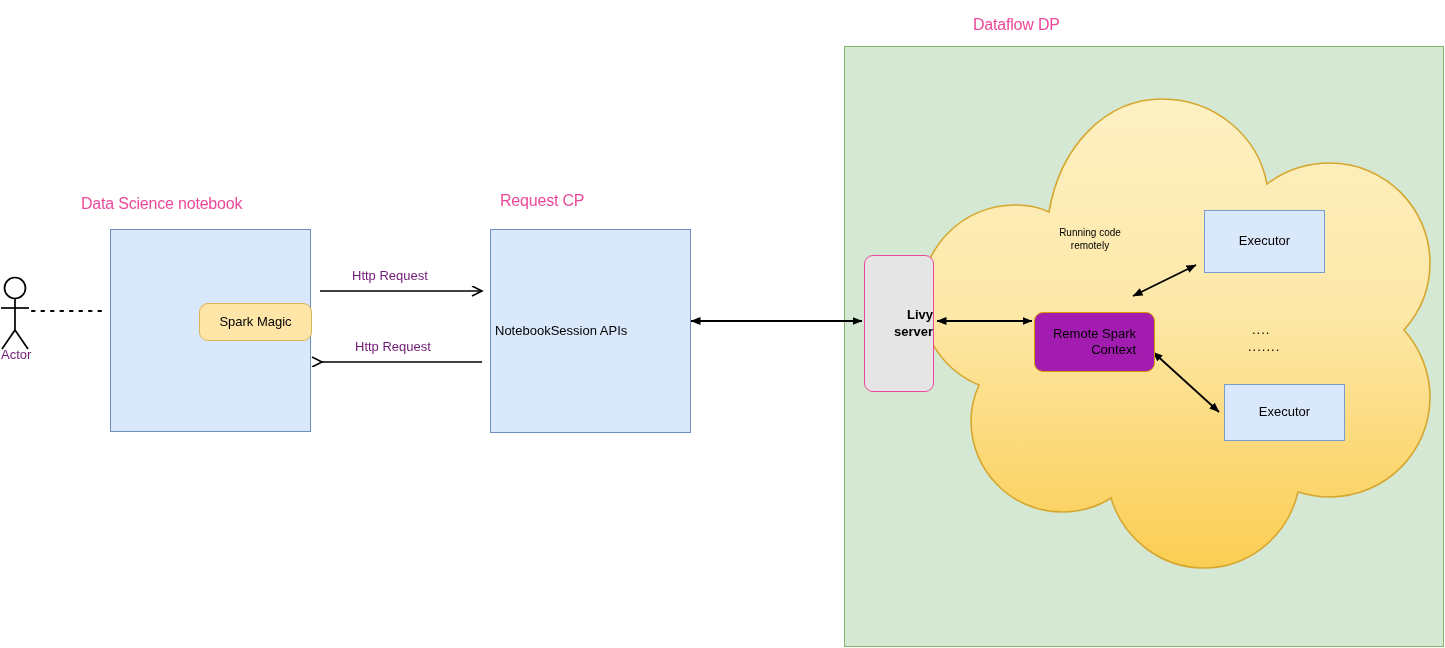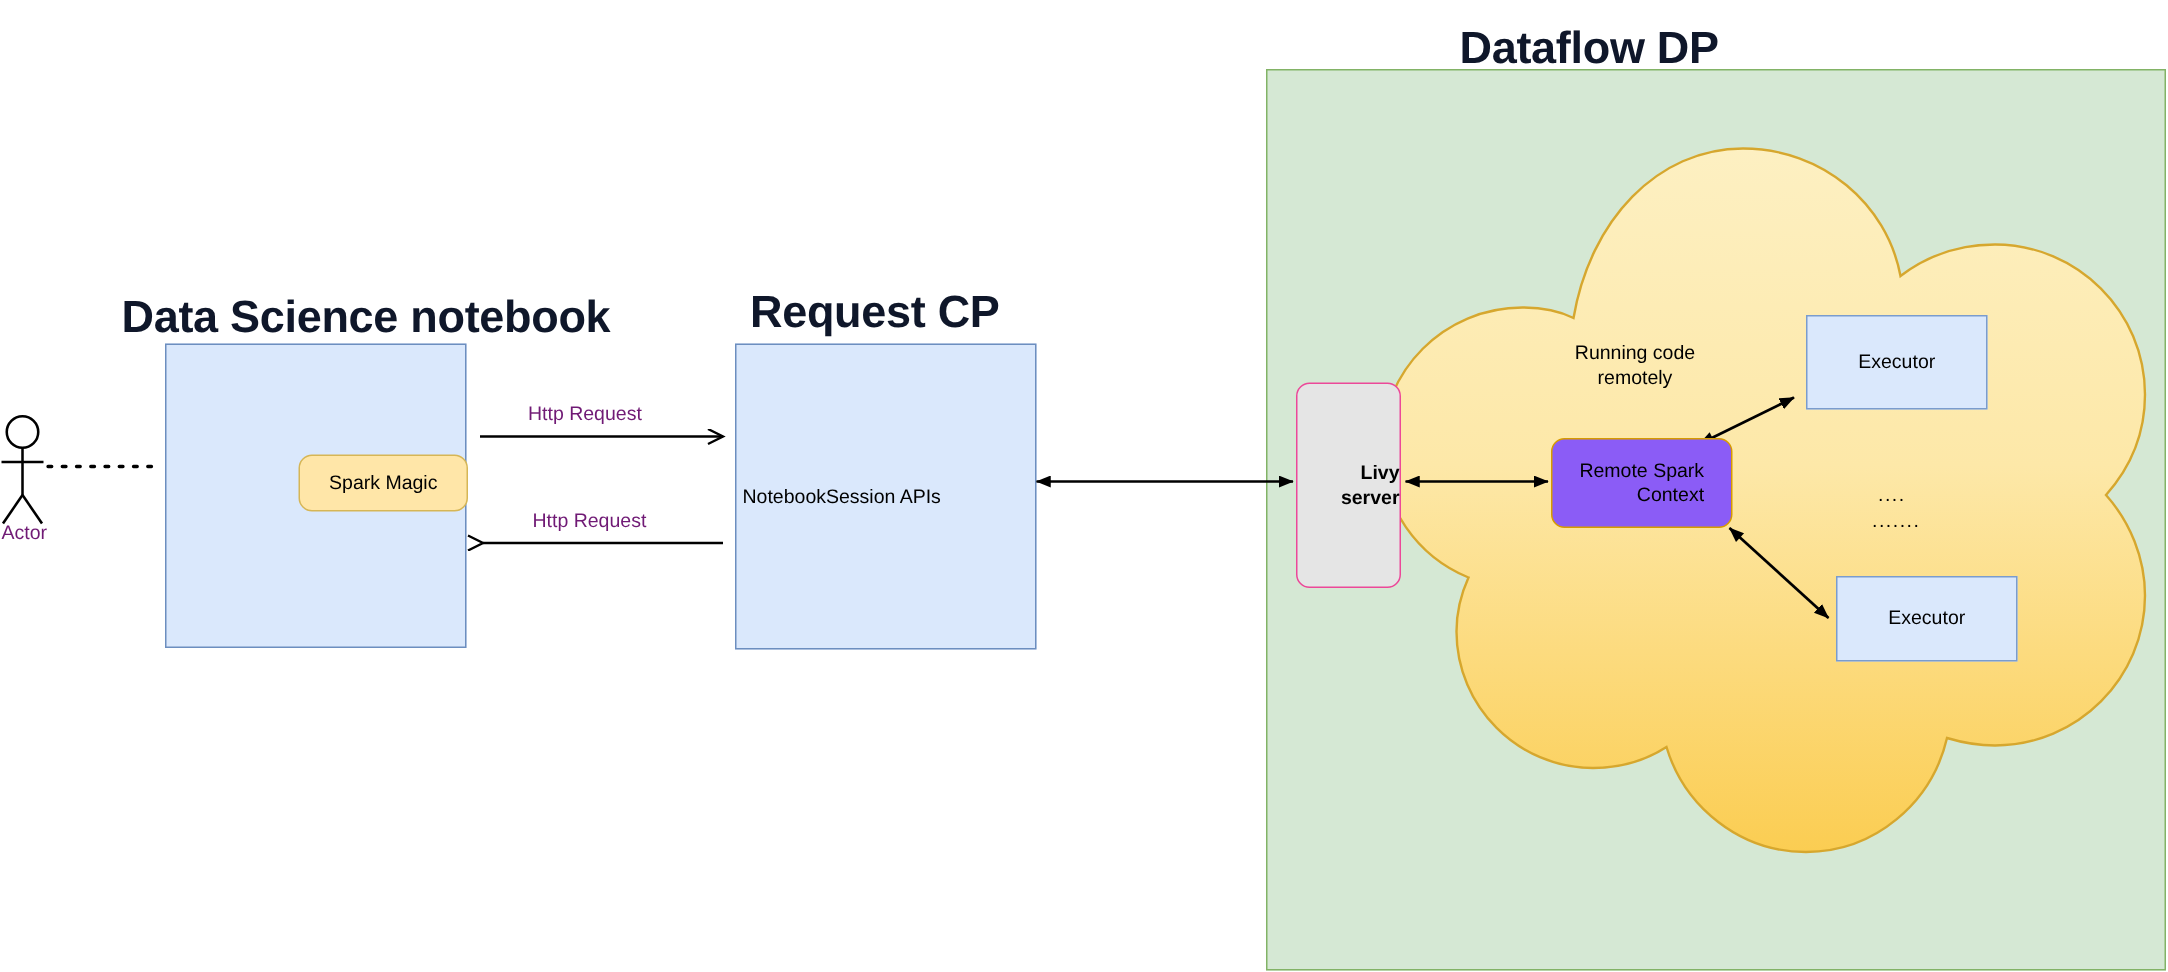--- a/index.html
+++ b/index.html
@@ -15,23 +15,23 @@
     position: relative;
     width: 1445px;
     height: 648px;
     background: #ffffff;
     overflow: hidden;
   }
   .abs { position: absolute; }
 
   
   .section-title {
-    font-weight: bold;
-    font-size: 30px;
-    color: #0f172a;
+    font-weight: normal;
+    font-size: 16px;
+    color: #ec4899;
     white-space: nowrap;
     letter-spacing: -0.2px;
   }
 
   
   .box {
     box-sizing: border-box;
     display: flex;
     align-items: center;
     justify-content: center;
@@ -53,35 +53,36 @@
     border: 1px solid #d6b656;
     border-radius: 9px;
   }
   .box-yellow-light {
     background: #e5e5e5;
     border: 1px solid #ec4899;
     border-radius: 9px;
     font-weight: bold;
   }
   .box-peach {
-    background: #8b5cf6;
+    background: #a21caf;
     border: 1px solid #d79b00;
     border-radius: 9px;
+    margin-top: 20px;
   }
 
   
   .box.text-left {
     justify-content: flex-start;
     padding-left: 4px;
     align-items: center;
   }
 
   
   .free-text {
-    font-size: 13px;
+    font-size: 10px;
     color: #000000;
     line-height: 1.28;
     text-align: center;
     white-space: pre-line;
   }
   .label-small {
     font-size: 13px;
     color: #701a75;
     white-space: nowrap;
   }

